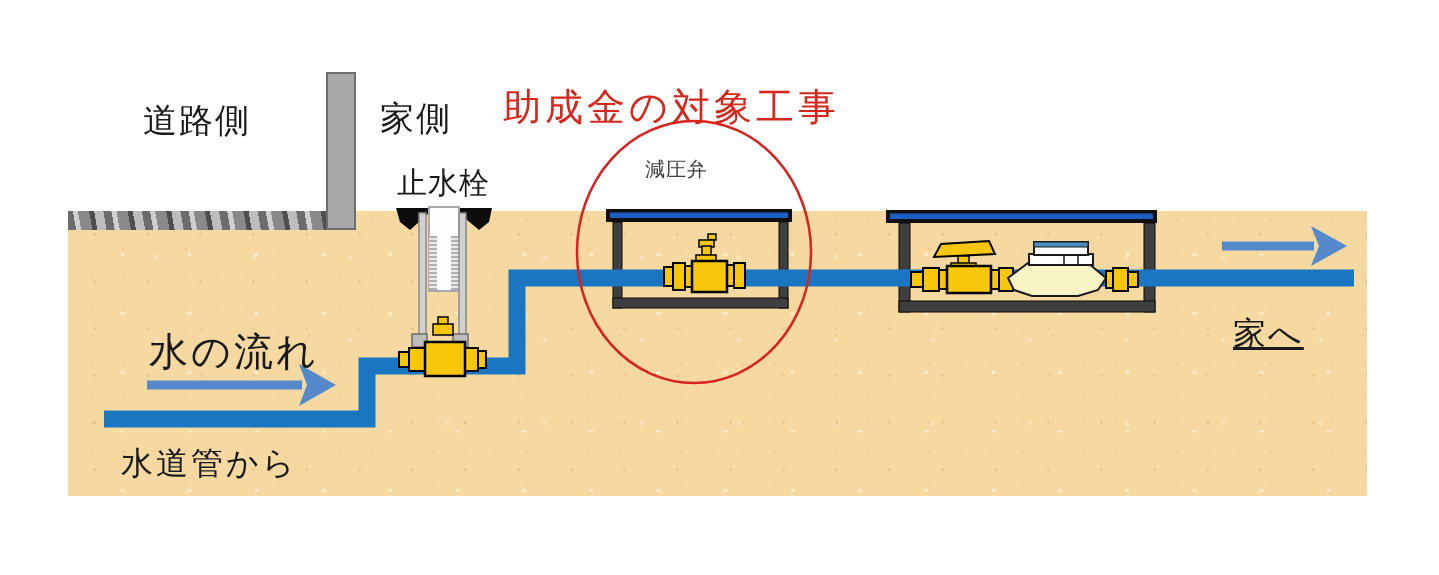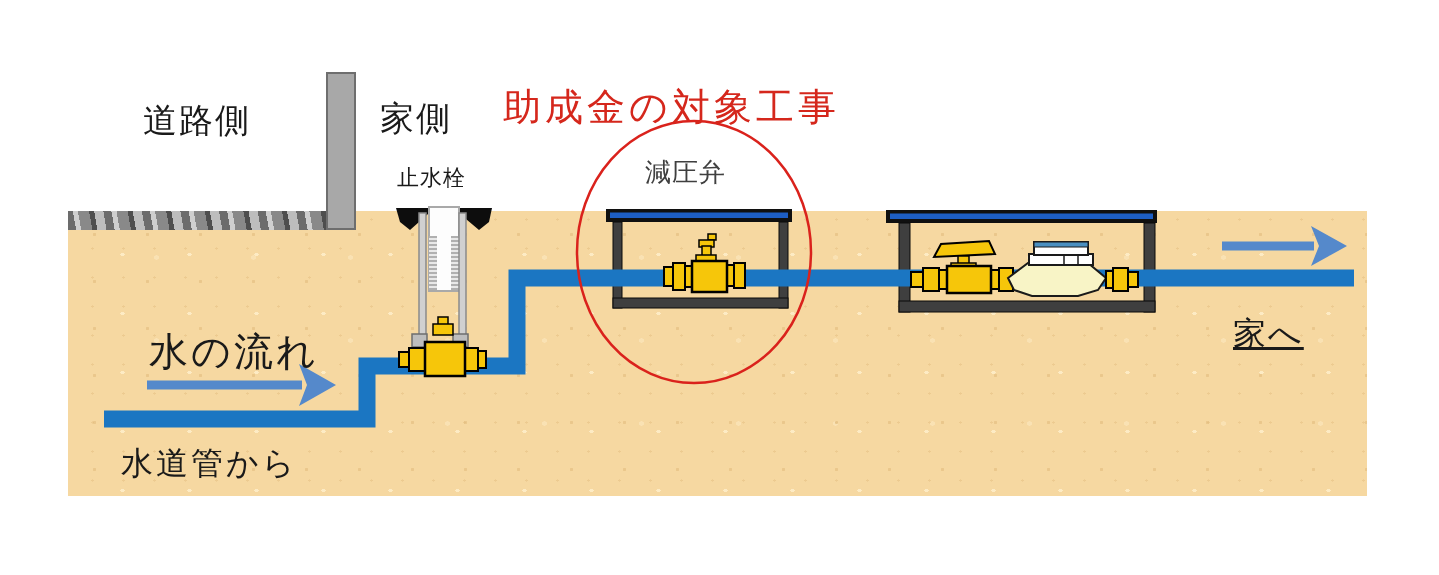--- a/index.html
+++ b/index.html
@@ -29,22 +29,22 @@
   }
   
   #wall{
     position:absolute;left:326px;top:72px;width:30px;height:158px;
     background:#a8a8a8;border:2px solid #6e6e6e;box-sizing:border-box;
   }
   svg.overlay{position:absolute;left:0;top:0;}
   .lbl{position:absolute;white-space:nowrap;color:#1a1a1a;line-height:1.1;}
   #lbl-road{left:143px;top:102px;font-size:34px;letter-spacing:2px;}
   #lbl-house{left:380px;top:100px;font-size:34px;letter-spacing:2px;}
-  #lbl-stop{left:397px;top:166px;font-size:22px;letter-spacing:1px;}
-  #lbl-reduce{left:645px;top:158px;font-size:26px;letter-spacing:1px;color:#3f3f3f;}
+  #lbl-stop{left:397px;top:166px;font-size:30px;letter-spacing:1px;}
+  #lbl-reduce{left:645px;top:158px;font-size:20px;letter-spacing:1px;color:#3f3f3f;}
   #lbl-meter{left:932px;top:165px;font-size:30px;letter-spacing:1px;}
   #lbl-flow{left:149px;top:331px;font-size:39px;letter-spacing:3px;}
   #lbl-main{left:121px;top:446px;font-size:32px;letter-spacing:3px;}
   #lbl-tohouse{left:1233px;top:316px;font-size:33px;letter-spacing:2px;text-decoration:underline;}
   #lbl-title{left:503px;top:57px;font-size:38px;letter-spacing:4px;color:#d5271c;margin-top:30px;}
 </style>
 </head>
 <body>
 
 <div id="canvas">

